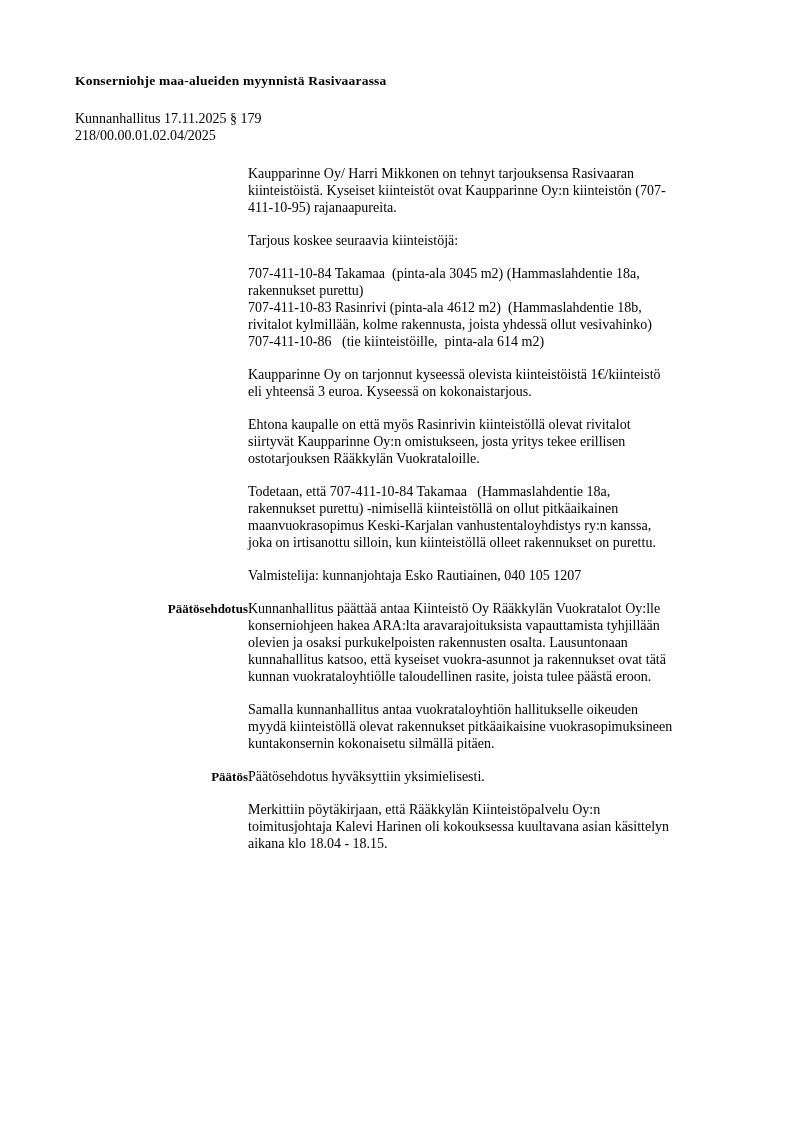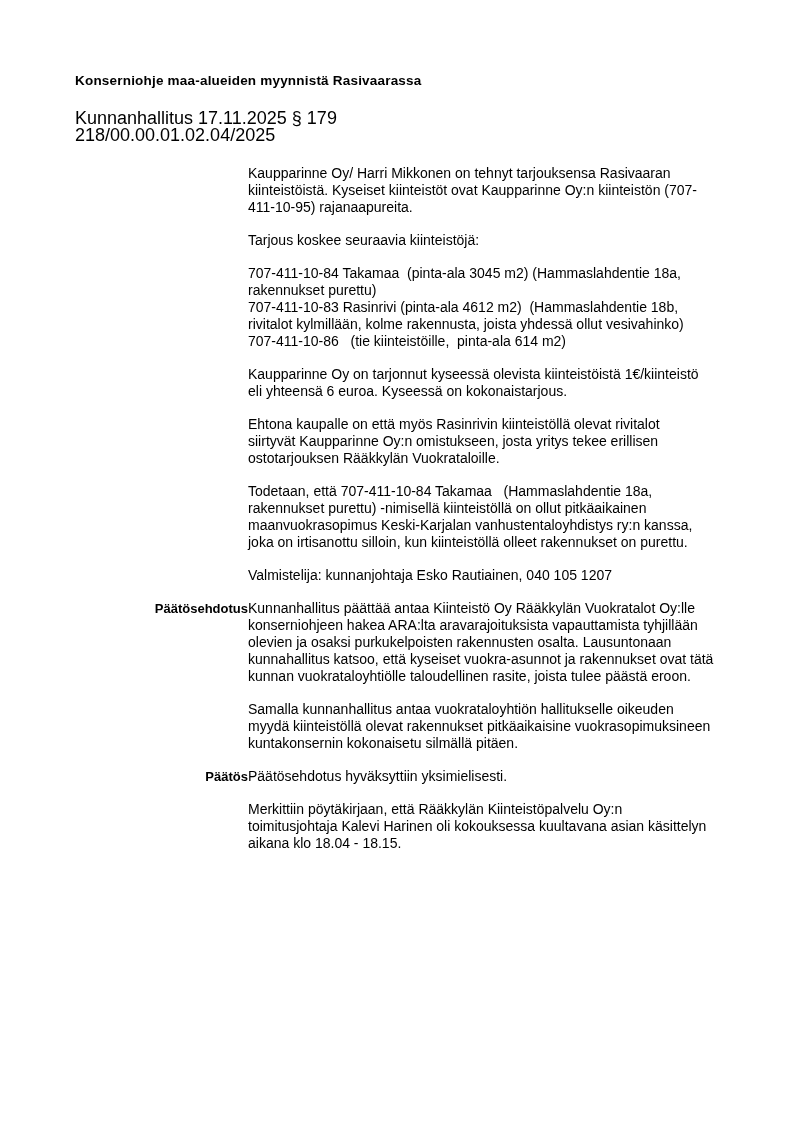--- a/index.html
+++ b/index.html
@@ -5,39 +5,39 @@
   html, body {
     margin: 0;
     padding: 0;
     background: #ffffff;
   }
   .page {
     position: relative;
     width: 794px;
     height: 1122px;
     background: #ffffff;
-    font-family: Liberation Sans, sans-serif;
+    font-family: Liberation Serif, serif;
     color: #000000;
     overflow: hidden;
   }
   .doc {
     position: absolute;
     left: 75px;
     top: 72px;
     width: 668px;
   }
   .title {
     font-size: 13.5px;
     font-weight: bold;
     line-height: 17px;
     letter-spacing: 0.2px;
     margin: 0 0 21px 0;
   }
   .meta {
-    font-size: 18px;
+    font-size: 14px;
     line-height: 17px;
     margin: 0 0 21px 0;
   }
   .meta div {
     margin: 0;
   }
   .row {
     display: grid;
     grid-template-columns: 173px 1fr;
     align-items: start;
@@ -74,21 +74,21 @@
         <p>Kaupparinne Oy/ Harri Mikkonen on tehnyt tarjouksensa Rasivaaran
 kiinteistöistä. Kyseiset kiinteistöt ovat Kaupparinne Oy:n kiinteistön (707-
 411-10-95) rajanaapureita.</p>
         <p>Tarjous koskee seuraavia kiinteistöjä:</p>
         <p>707-411-10-84 Takamaa  (pinta-ala 3045 m2) (Hammaslahdentie 18a,
 rakennukset purettu)
 707-411-10-83 Rasinrivi (pinta-ala 4612 m2)  (Hammaslahdentie 18b,
 rivitalot kylmillään, kolme rakennusta, joista yhdessä ollut vesivahinko)
 707-411-10-86   (tie kiinteistöille,  pinta-ala 614 m2)</p>
         <p>Kaupparinne Oy on tarjonnut kyseessä olevista kiinteistöistä 1€/kiinteistö
-eli yhteensä 6 euroa. Kyseessä on kokonaistarjous.</p>
+eli yhteensä 3 euroa. Kyseessä on kokonaistarjous.</p>
         <p>Ehtona kaupalle on että myös Rasinrivin kiinteistöllä olevat rivitalot
 siirtyvät Kaupparinne Oy:n omistukseen, josta yritys tekee erillisen
 ostotarjouksen Rääkkylän Vuokrataloille.</p>
         <p>Todetaan, että 707-411-10-84 Takamaa   (Hammaslahdentie 18a,
 rakennukset purettu) -nimisellä kiinteistöllä on ollut pitkäaikainen
 maanvuokrasopimus Keski-Karjalan vanhustentaloyhdistys ry:n kanssa,
 joka on irtisanottu silloin, kun kiinteistöllä olleet rakennukset on purettu.</p>
         <p>Valmistelija: kunnanjohtaja Esko Rautiainen, 040 105 1207</p>
       </div>
     </div>

